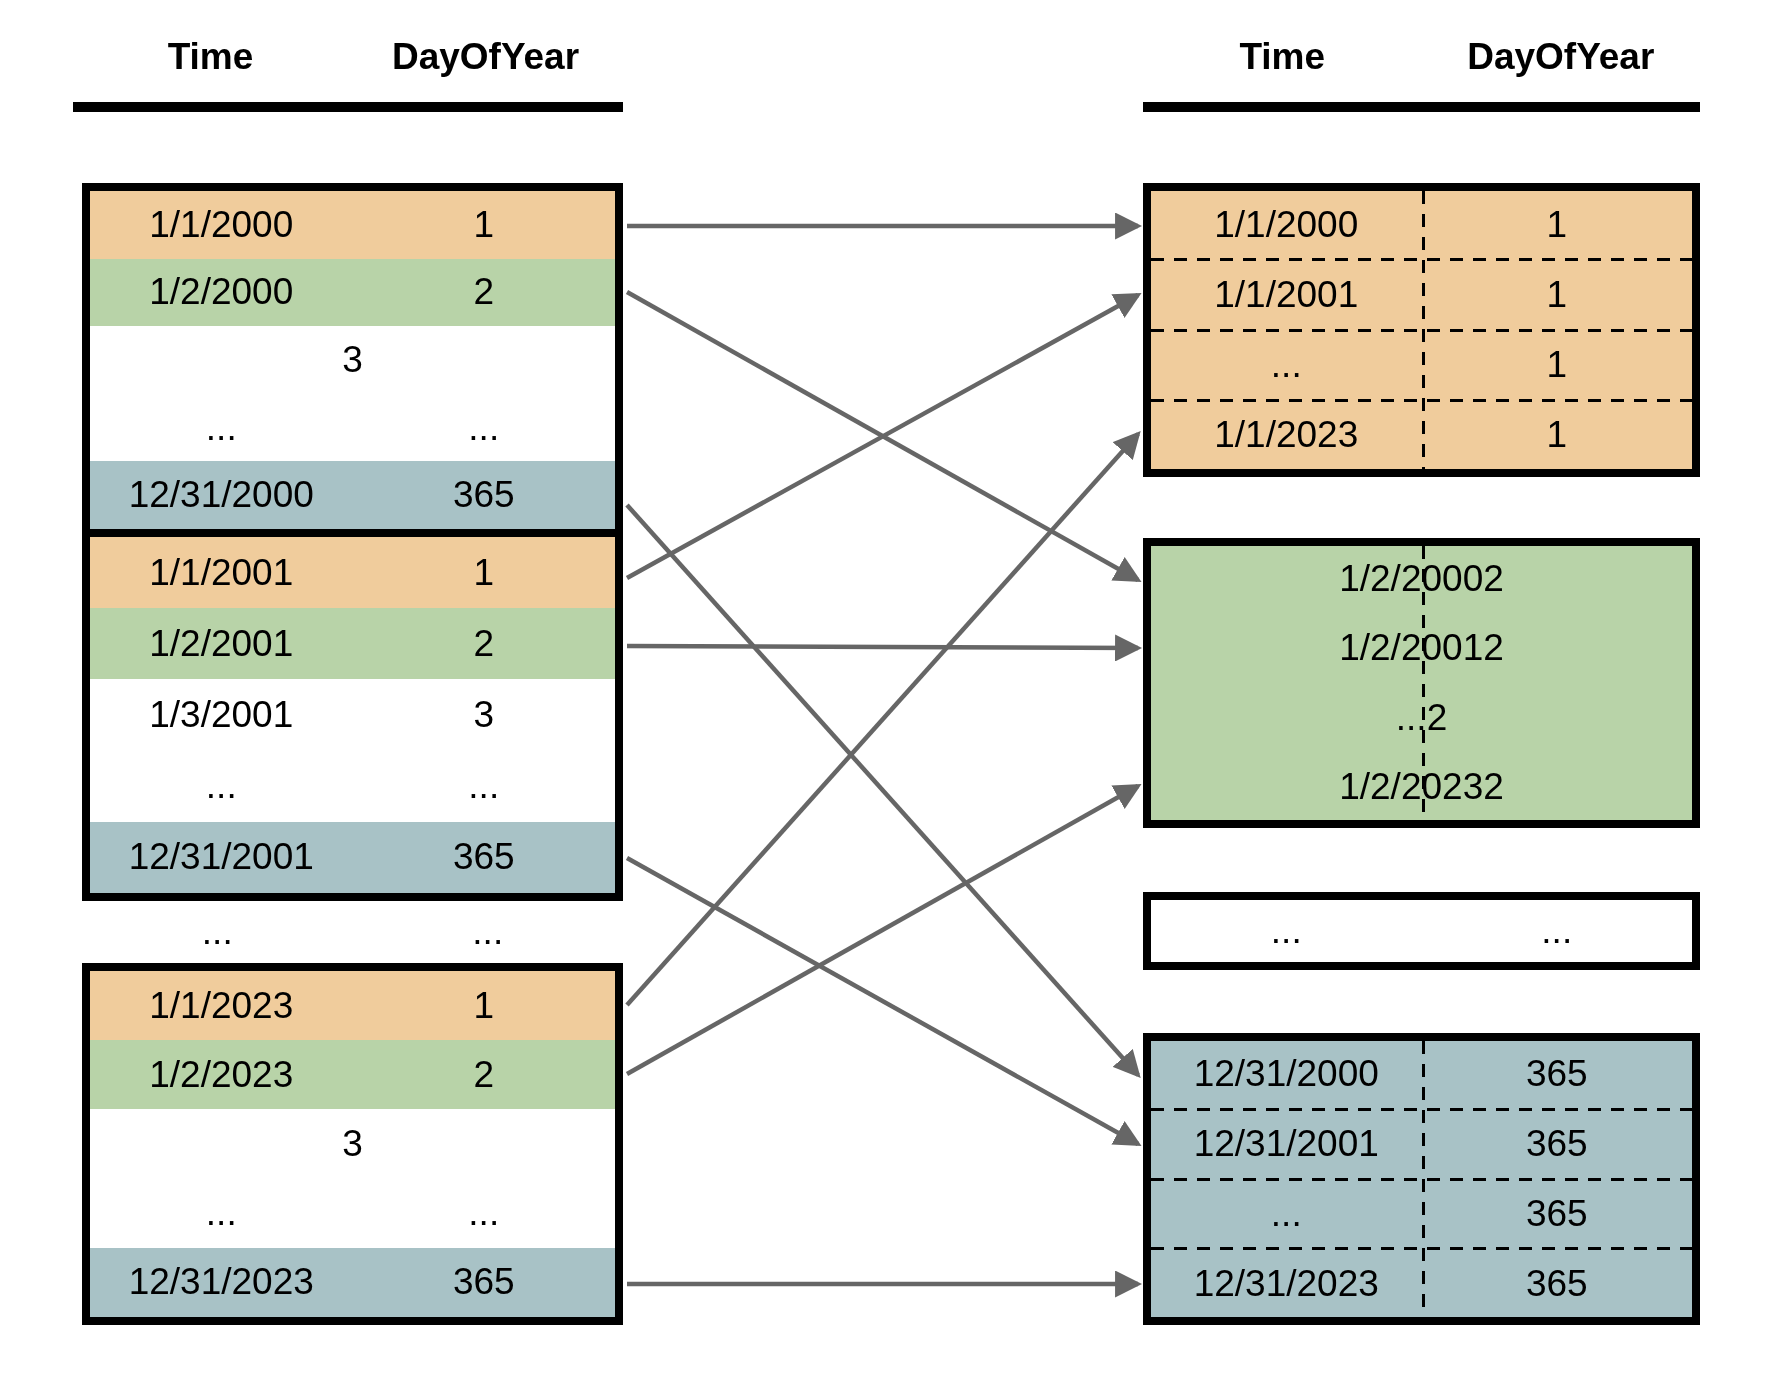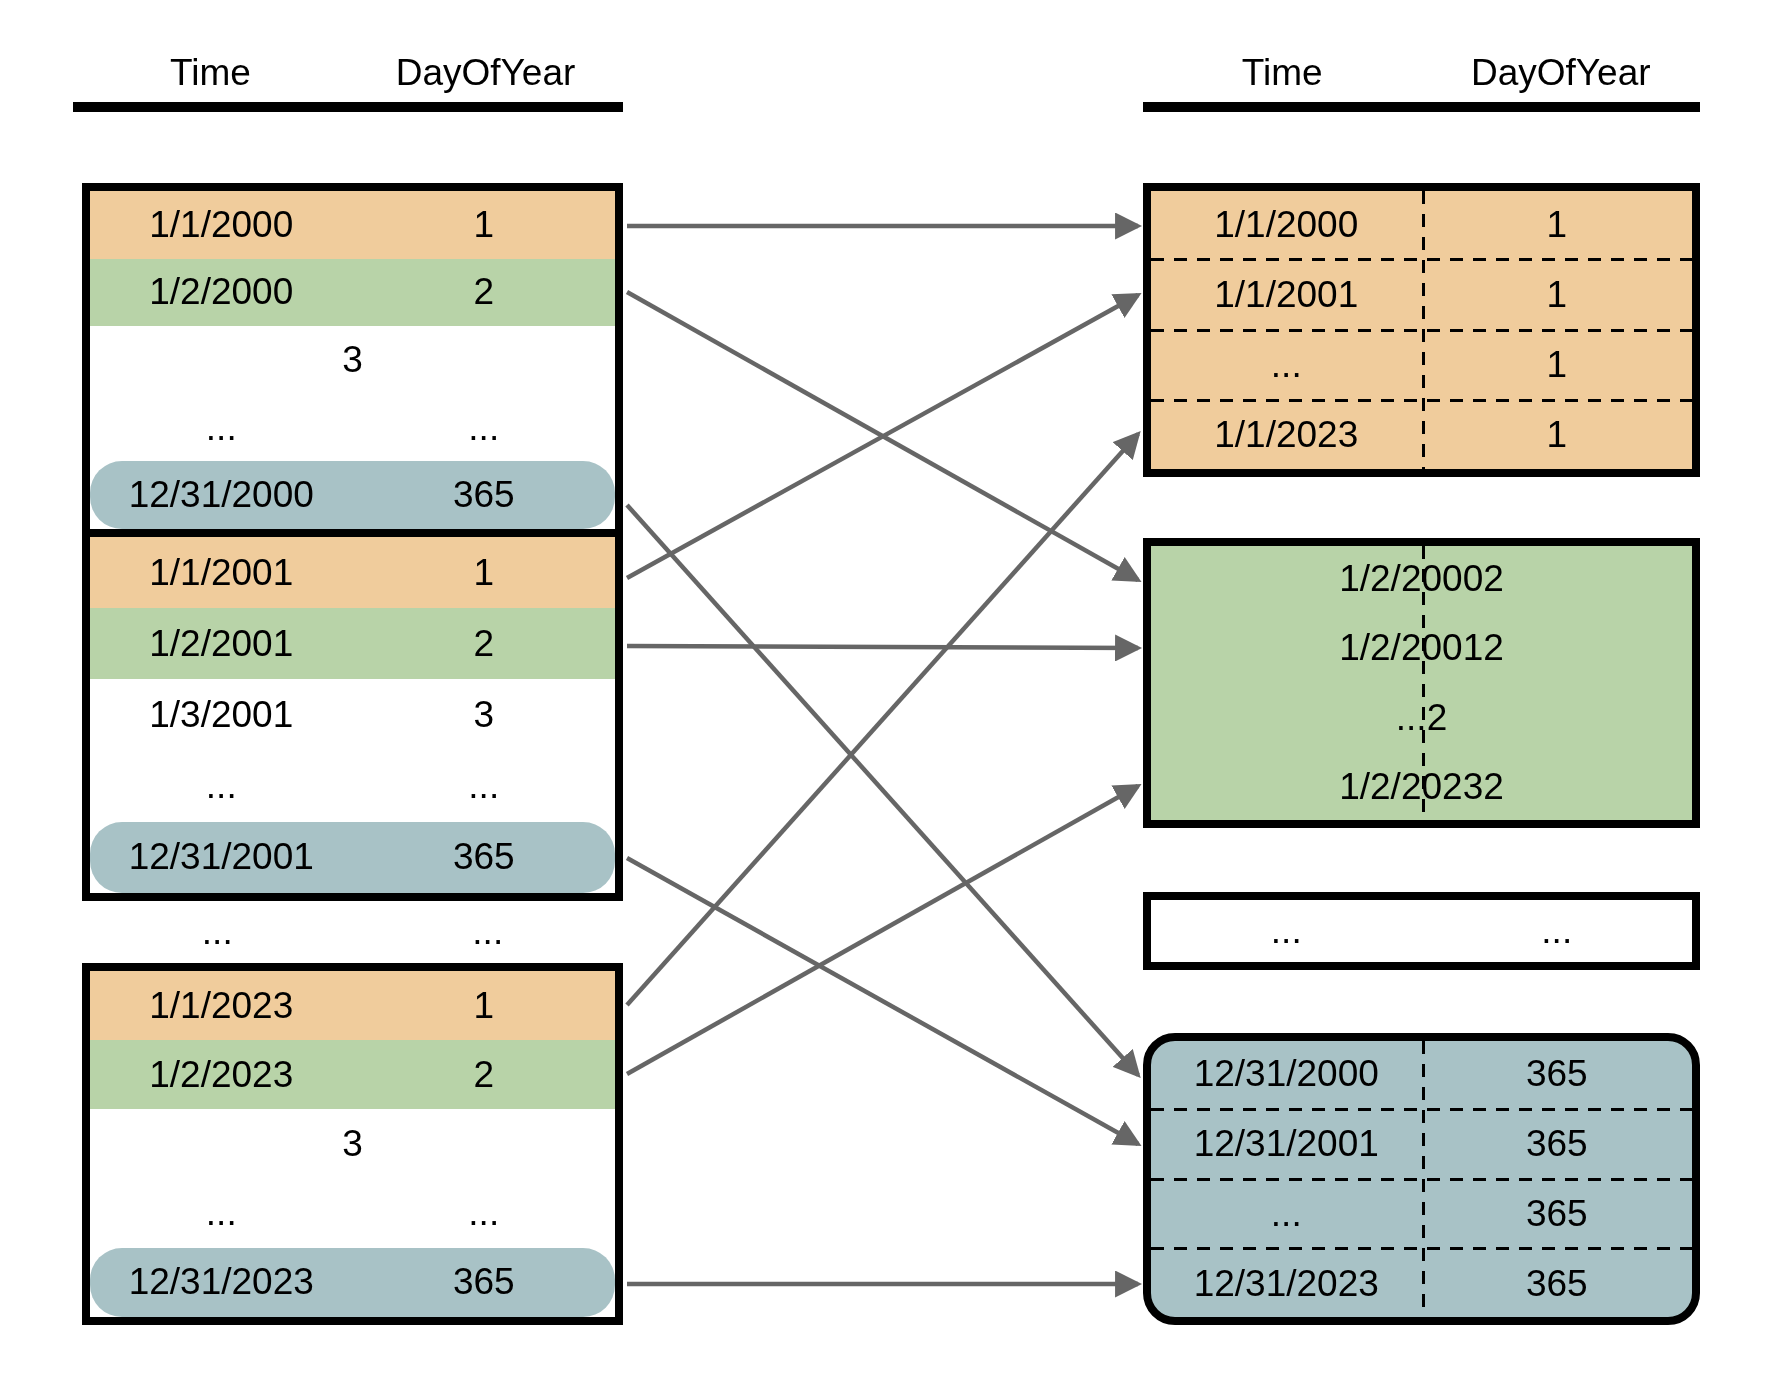--- a/index.html
+++ b/index.html
@@ -4,23 +4,23 @@
 <style>
   html,body{margin:0;padding:0;background:#fff;}
   .canvas{
     position:relative;width:1776px;height:1378px;background:#fff;
     font-family:"Liberation Sans",sans-serif;color:#000;overflow:hidden;
   }
   .arrows{position:absolute;left:0;top:0;width:1776px;height:1378px;pointer-events:none;}
   .arrows line{stroke:var(--arrow);stroke-width:4.5;}
 
   .hdr{
-    position:absolute;display:flex;align-items:flex-end;
+    position:absolute;display:flex;
     border-bottom:10px solid var(--border);
-    font-weight:normal;font-size:37px;height:76px;top:36px;
+    font-weight:bold;font-size:37px;height:76px;top:36px;
     padding-bottom:8px;box-sizing:border-box;
   }
   .hdr span{flex:1;text-align:center;}
   .hdr-left{left:73px;width:550px;}
   .hdr-right{left:1143px;width:557px;}
 
   .block{
     position:absolute;border:8px solid var(--border);box-sizing:border-box;
     display:flex;flex-direction:column;font-size:37px;
   }
@@ -40,21 +40,21 @@
 
   
   .rb{left:1143px;width:557px;position:absolute;}
   .rb1{top:183px;height:294px;}
   .rb2{top:538px;height:290px;}
   .rb3{top:892px;height:78px;}
   .rb4{top:1033px;height:292px;}
 
   .bg-orange{background:var(--orange);}
   .bg-green{background:var(--green);align-items:center;}
-  .bg-blue{background:var(--blue);border-radius:32px;}
+  .bg-blue{background:var(--blue);}
   .bg-white{background:var(--white);}
 
   .hsep{
     flex:none;height:3px;margin:0;
     background:repeating-linear-gradient(90deg,var(--border) 0 13px,transparent 13px 23px);
   }
   .vdash{
     position:absolute;top:0;bottom:0;left:calc(50.4% - 2px);width:3px;
     background:repeating-linear-gradient(180deg,var(--border) 0 13px,transparent 13px 23px);
   }

